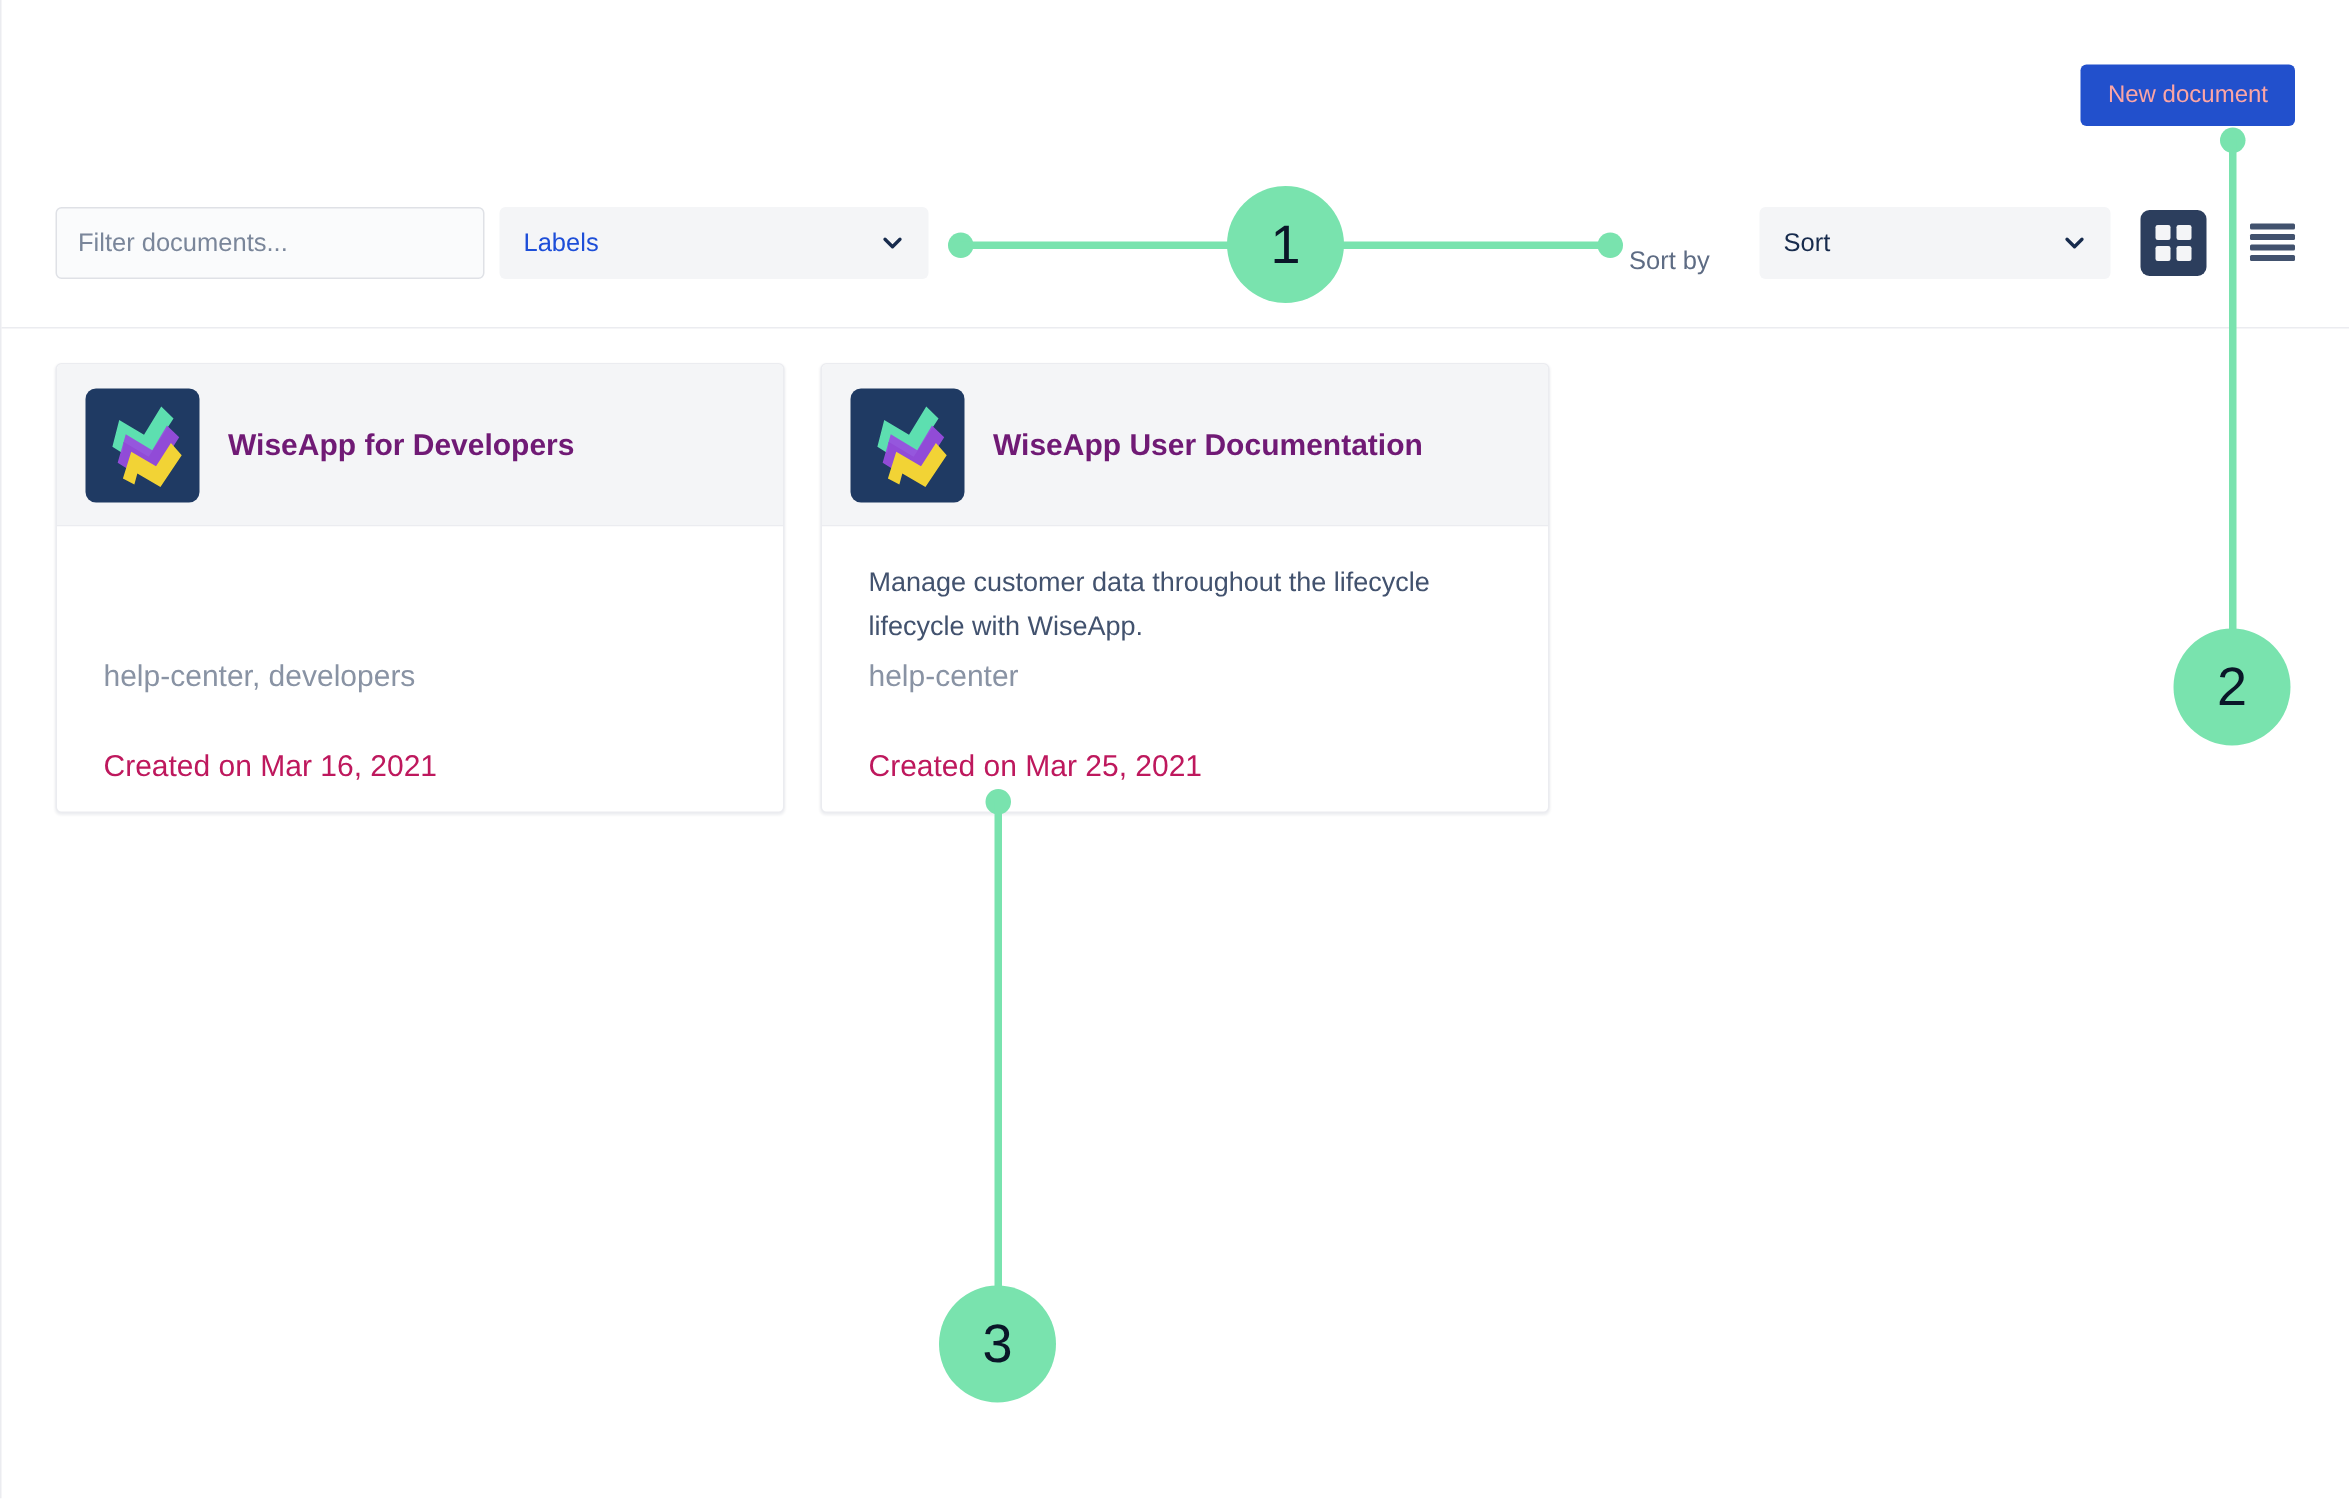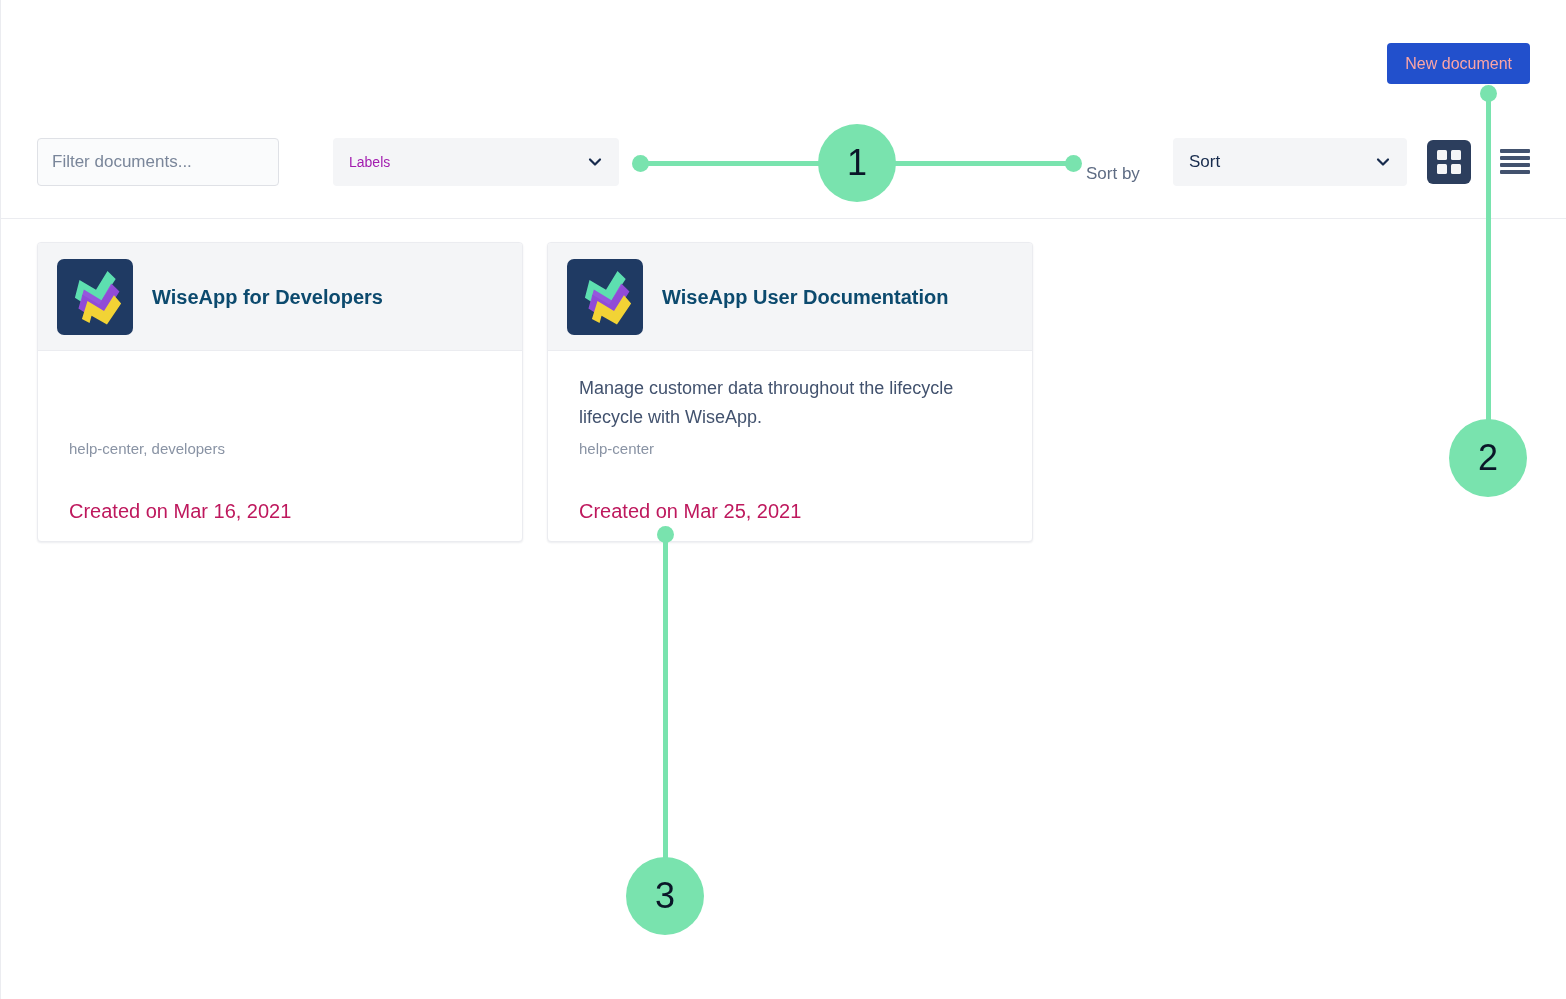--- a/index.html
+++ b/index.html
@@ -56,21 +56,21 @@
     left: 0;
     top: 130px;
     width: 1566px;
     height: 88px;
   }
 
   .filter-input {
     position: absolute;
     left: 36px;
     top: 8px;
-    width: 242px;
+    width: 286px;
     height: 48px;
     background: #fafbfc;
     border: 1px solid #dfe1e6;
     border-radius: 4px;
     font-size: 17px;
     font-family: "Liberation Sans", sans-serif;
     color: #42526e;
     padding: 0 14px;
     outline: none;
   }
@@ -85,22 +85,22 @@
     background: #f4f5f7;
     border: none;
     border-radius: 4px;
     cursor: pointer;
   }
   .labels-select .sel-text {
     position: absolute;
     left: 16px;
     top: 0;
     line-height: 48px;
-    font-size: 14px;
-    color: #a21caf;
+    font-size: 17px;
+    color: #1d4ed8;
     text-align: center;
   }
 
   .sort-label {
     position: absolute;
     left: 1085px;
     top: 0;
     line-height: 88px;
     font-size: 17px;
     color: #5e6c84;
@@ -238,40 +238,40 @@
 
   .card-title {
     position: absolute;
     left: 114px;
     top: 0;
     right: 12px;
     height: 108px;
     line-height: 108px;
     font-size: 20px;
     font-weight: 700;
-    color: #0c4a6e;
+    color: #701a75;
     white-space: nowrap;
     overflow: hidden;
   }
 
   .card-desc {
     position: absolute;
     left: 31px;
     top: 131px;
     width: 424px;
     font-size: 18px;
     line-height: 29px;
     color: #42526e;
   }
 
   .card-labels {
     position: absolute;
     left: 31px;
     top: 197px;
-    font-size: 15px;
+    font-size: 20px;
     color: #8993a4;
   }
 
   .card-created {
     position: absolute;
     left: 31px;
     top: 257px;
     font-size: 20px;
     color: #be185d;
   }

